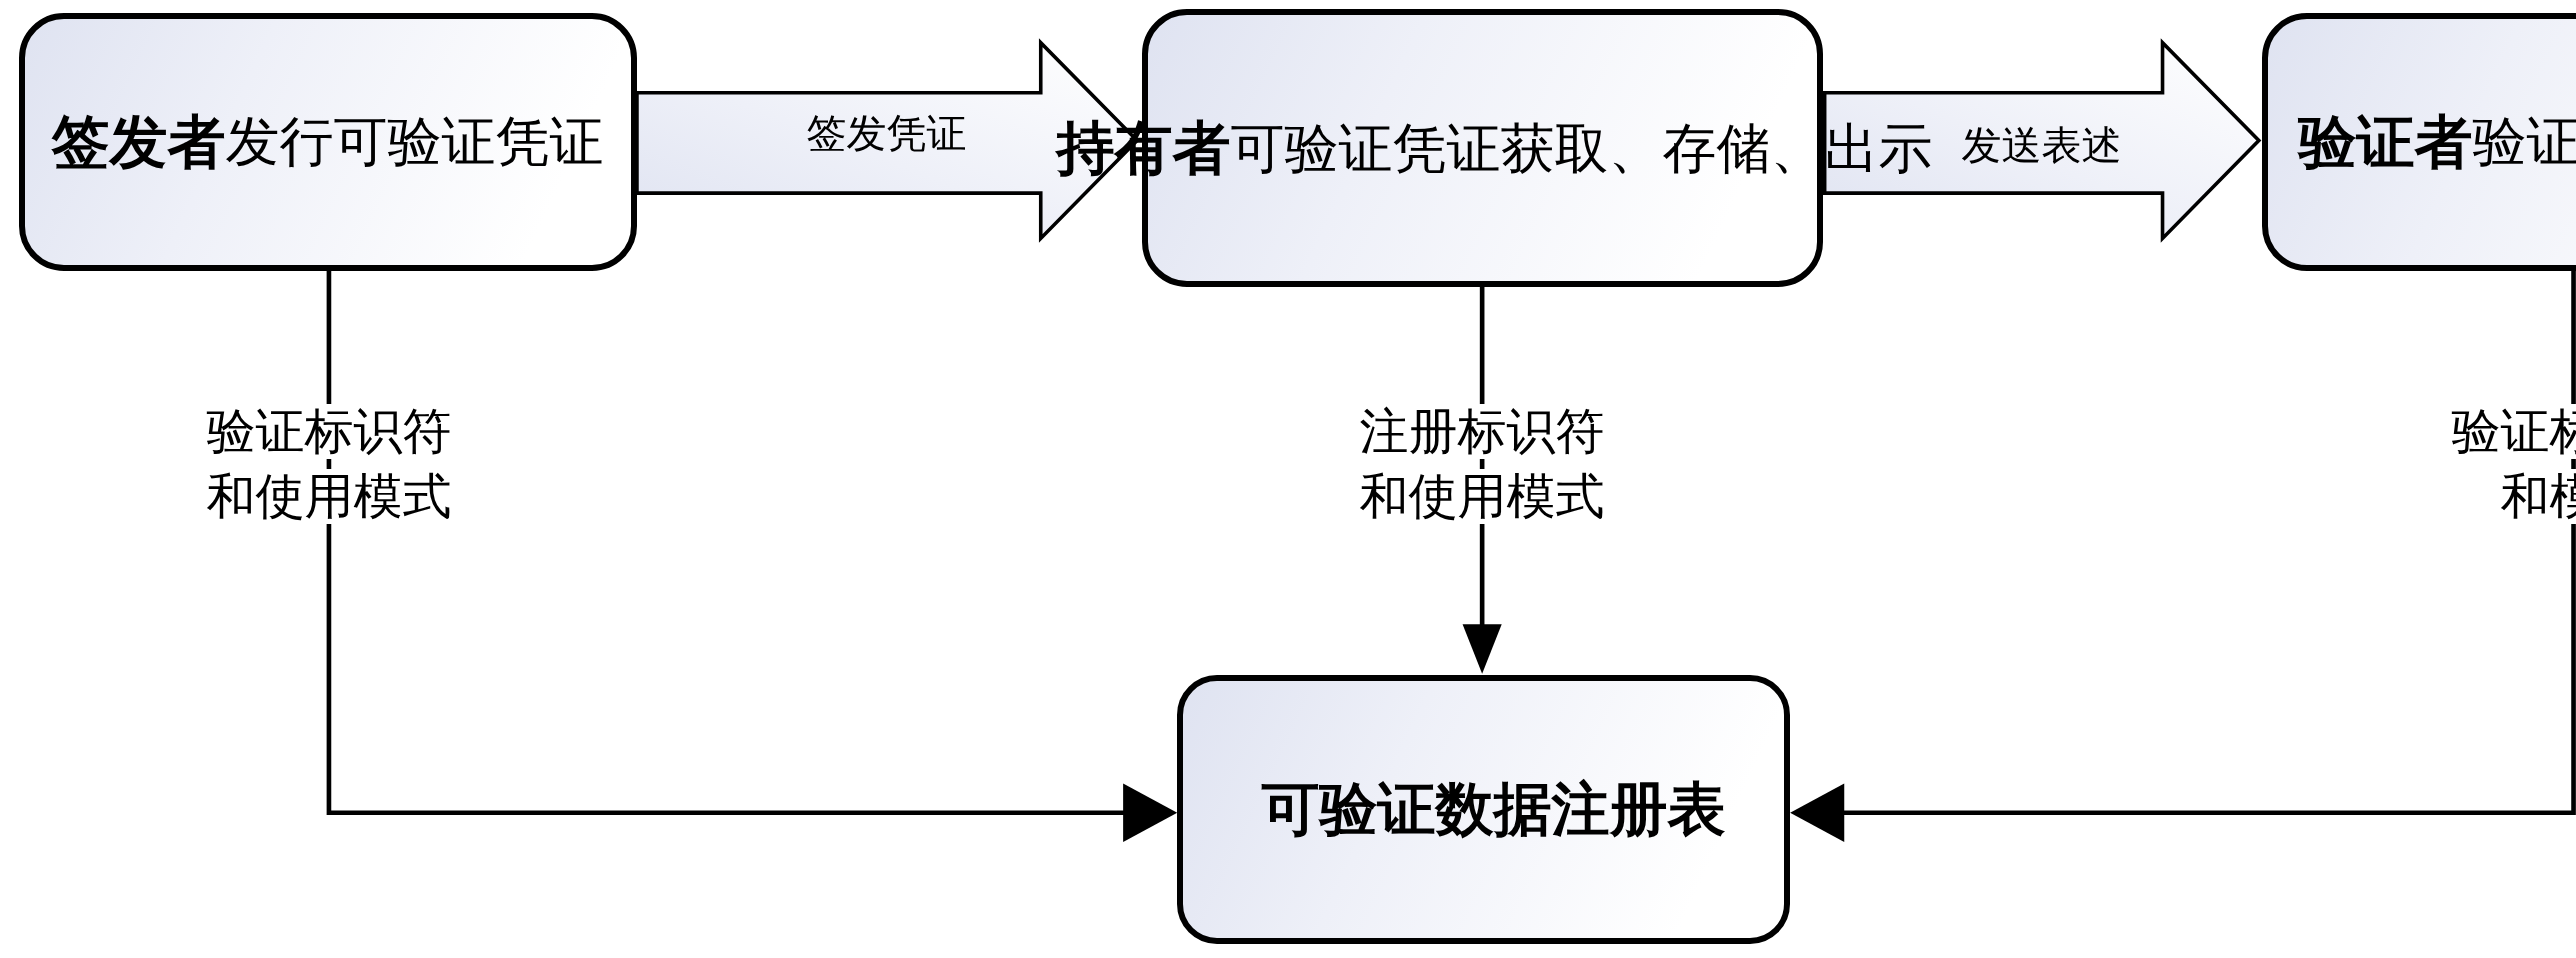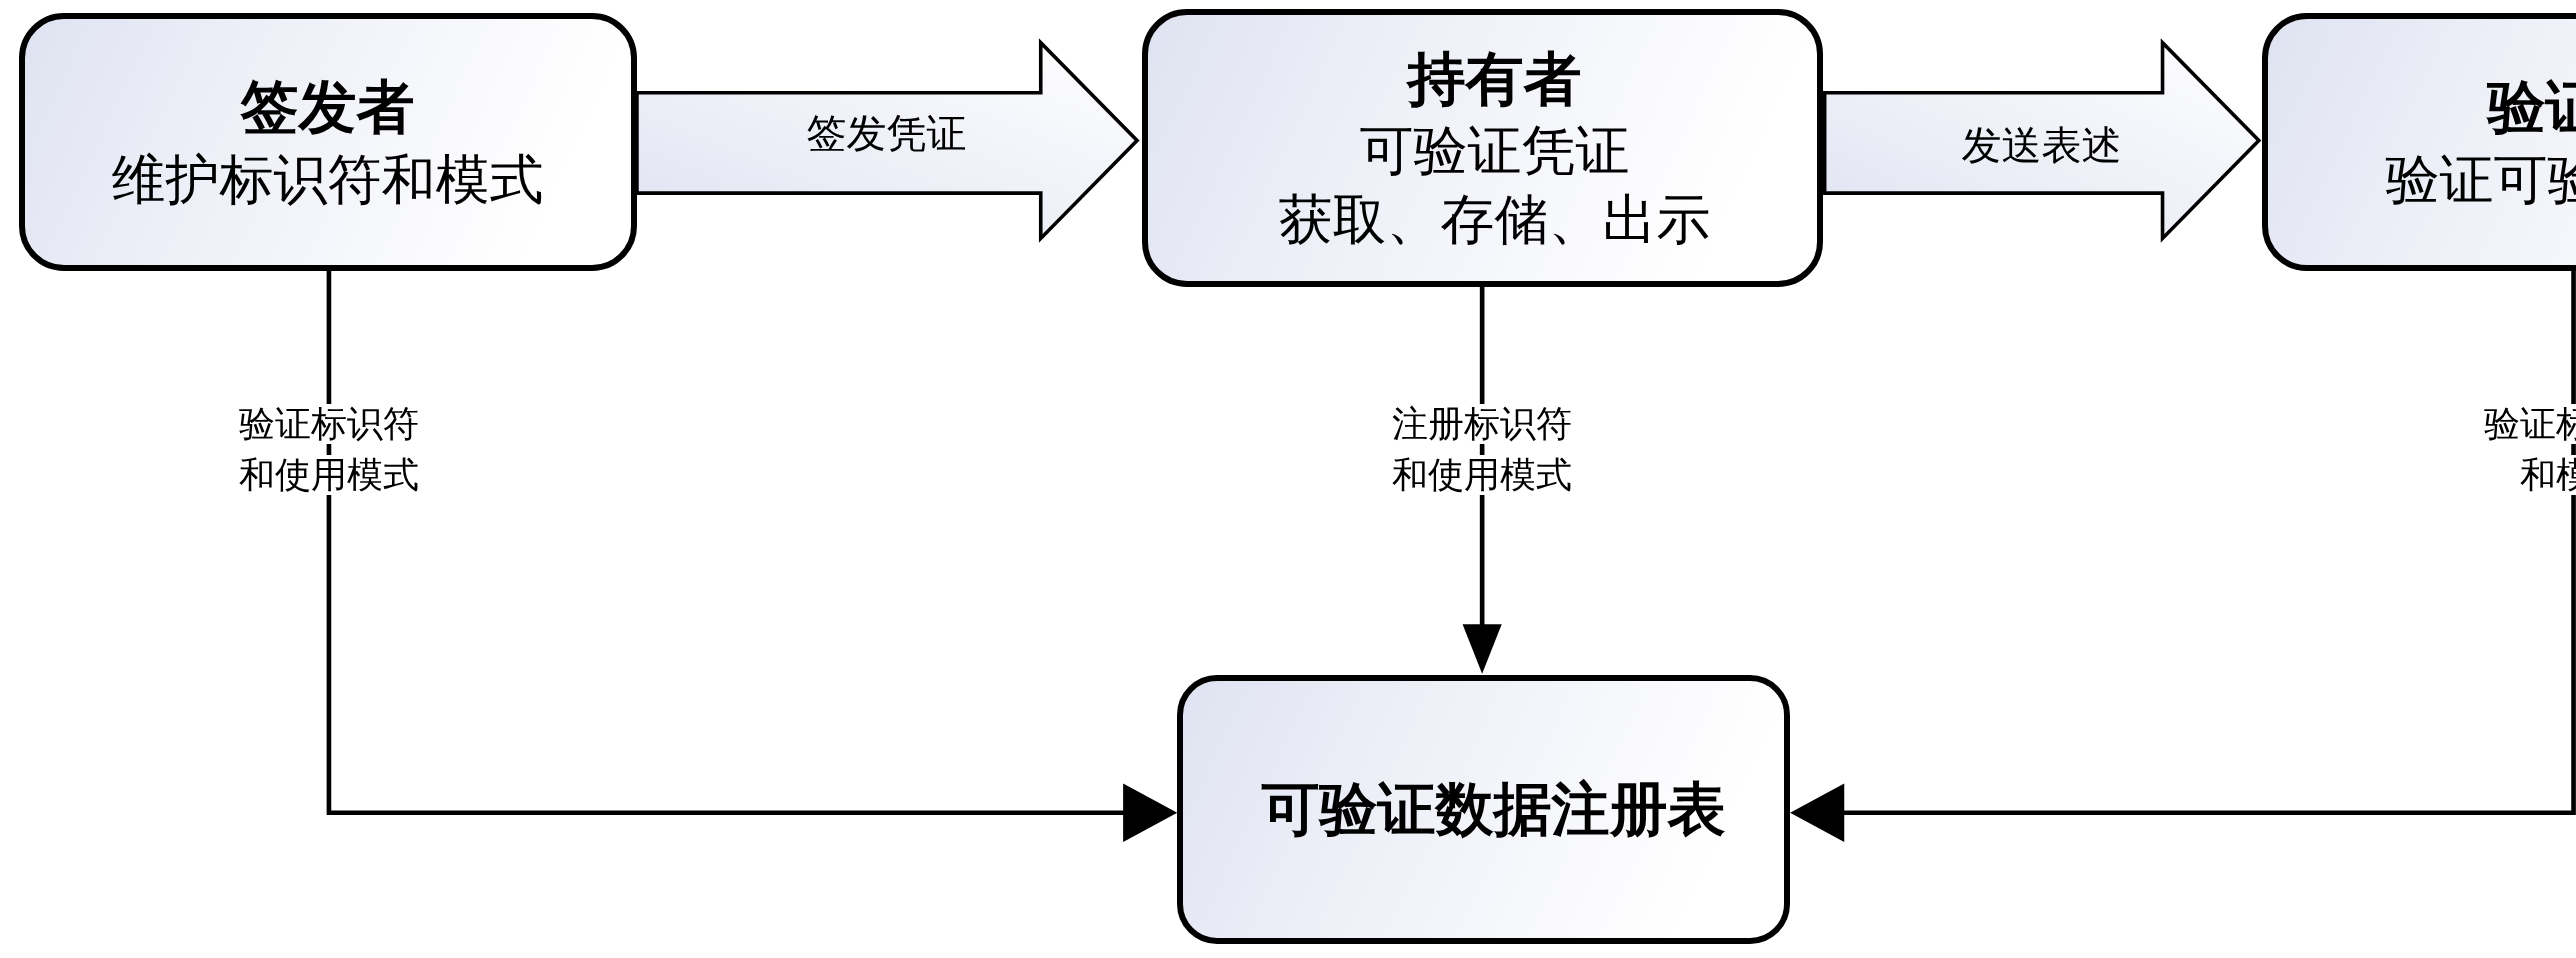--- a/index.html
+++ b/index.html
@@ -2,31 +2,31 @@
 <html style="font-size:8.2px"><head>
 <meta charset="utf-8">
 <style>
   html,body{margin:0;padding:0;background:#ffffff;}
   .canvas{position:relative;width:2903px;height:958px;background:#ffffff;overflow:hidden;
           font-family:"Liberation Sans", sans-serif;color:#000;}
   svg.layer{position:absolute;left:0;top:0;width:2903px;height:958px;}
 
   .node{position:absolute;box-sizing:border-box;border:6.7px solid #000;border-radius:45px;
         background:linear-gradient(115deg,#dfe3f1 0%,#eef0f8 35%,#ffffff 85%);
-        display:flex;flex-direction:column;justify-content:center;align-items:center;
+        display:flex;justify-content:center;align-items:center;
         text-align:center;}
   .node-title{font-size:58px;font-weight:700;line-height:1.28;white-space:nowrap;}
   .node-sub{font-size:54px;font-weight:400;line-height:1.28;white-space:nowrap;}
 
   .arrow-label{position:absolute;width:515px;text-align:center;font-size:40px;
                line-height:1.15;white-space:nowrap;}
 
   .conn-label{position:absolute;width:330px;display:flex;flex-direction:column;
               align-items:center;row-gap:10.3px;text-align:center;}
-  .conn-label span{background:#ffffff;font-size:36px;line-height:1.12;padding:0 4.1px;
+  .conn-label span{background:#ffffff;font-size:49px;line-height:1.12;padding:0 4.1px;
                    white-space:nowrap;}
 </style>
 </head>
 <body>
 
 <div class="canvas">
 
   <svg class="layer" viewBox="0 0 5635 1860" aria-hidden="true">
     <defs>
       <linearGradient id="gfill" x1="0" y1="1" x2="1" y2="0">
@@ -45,21 +45,21 @@
 
     <path d="M2877 557 L2877 1222" fill="none" stroke="#000" stroke-width="9"></path>
     <polygon points="2877,1308 2839,1212 2915,1212" fill="#000"></polygon>
 
     <path d="M4996 525 L4996 1578 L3570 1578" fill="none" stroke="#000" stroke-width="9"></path>
     <polygon points="3475,1578 3580,1521 3580,1635" fill="#000"></polygon>
   </svg>
 
   <div class="node" style="left:18.5px;top:13px;width:618px;height:258px;">
     <div class="node-title">签发者</div>
-    <div class="node-sub">维护标识符和模式</div>
+    <div class="node-sub">发行可验证凭证</div>
   </div>
 
   <div class="node" style="left:1142px;top:9.3px;width:681px;height:278px;padding-left:24px;">
     <div class="node-title">持有者</div>
     <div class="node-sub">可验证凭证</div>
     <div class="node-sub">获取、存储、出示</div>
   </div>
 
   <div class="node" style="left:2262px;top:13px;width:625px;height:258px;">
     <div class="node-title">验证者</div>

